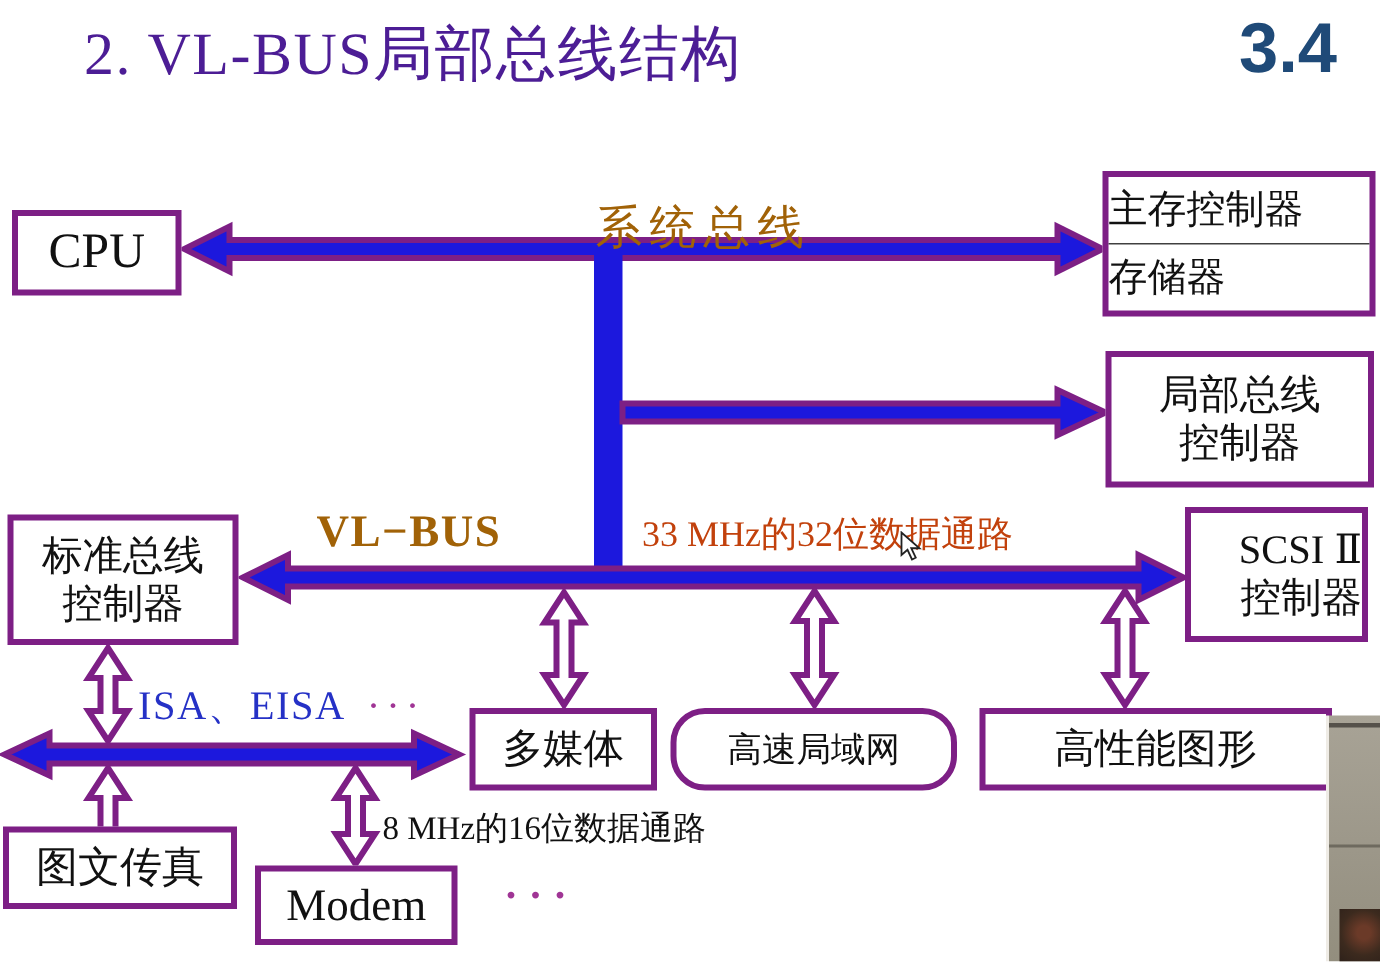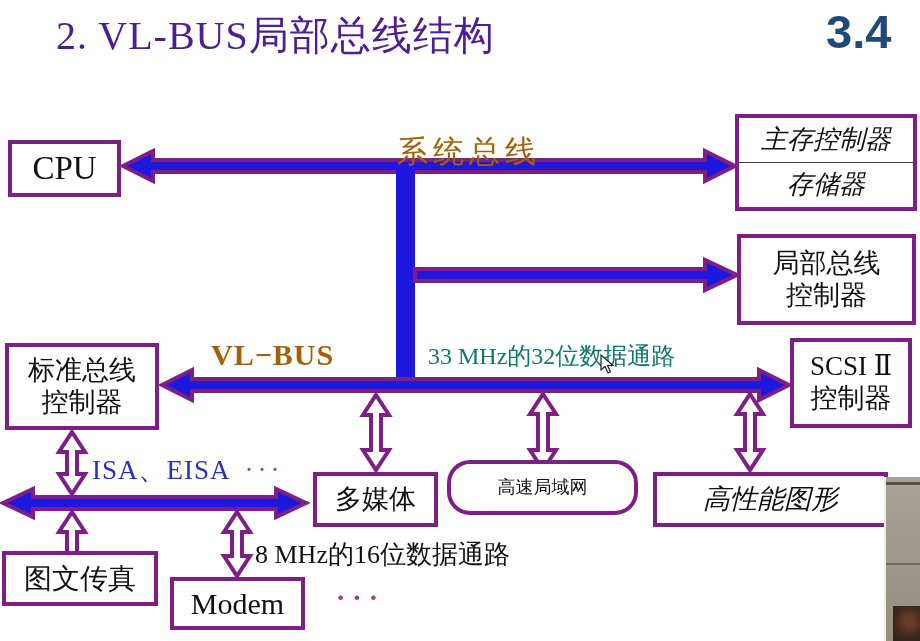--- a/index.html
+++ b/index.html
@@ -12,38 +12,38 @@
          color:#1f4a78;font-family:"Liberation Sans","DejaVu Sans",sans-serif;}
   
   .bus-svg{position:absolute;left:0;top:0;z-index:0;}
   
   .nbox{position:absolute;background:#ffffff;border:4px solid #7d1f85;box-sizing:border-box;
         display:flex;flex-direction:column;align-items:center;justify-content:center;
         color:#111;text-align:center;z-index:2;}
   .nbox .ln{line-height:1.18;white-space:nowrap;}
   .b-cpu{left:8px;top:140px;width:113px;height:57px;font-size:33px;}
   .b-mem{left:735px;top:114px;width:182px;height:97px;padding:0;font-size:26px;}
-  .b-mem .cell{width:100%;flex:1;display:flex;align-items:center;justify-content:center;font-style:italic;}
+  .b-mem .cell{width:100%;flex:1;display:flex;align-items:center;}
   .b-mem .cell+.cell{border-top:1px solid #404040;}
   .b-localctrl{left:737px;top:234px;width:179px;height:91px;font-size:27px;}
   .b-stdctrl{left:5px;top:343px;width:154px;height:87px;font-size:27px;}
-  .b-scsi{left:790px;top:338px;width:122px;height:90px;font-size:27px;}
+  .b-scsi{left:790px;top:338px;width:122px;height:90px;font-size:27px;align-items:flex-end;}
   .b-multimedia{left:313px;top:472px;width:125px;height:55px;font-size:27px;}
-  .b-lan{left:447px;top:460px;width:191px;height:55px;font-size:18px;border-radius:23px;}
-  .b-graphics{left:653px;top:472px;width:235px;height:55px;font-size:27px;font-style:italic;}
+  .b-lan{left:447px;top:472px;width:191px;height:55px;font-size:23px;border-radius:23px;}
+  .b-graphics{left:653px;top:472px;width:235px;height:55px;font-size:27px;}
   .b-fax{left:2px;top:551px;width:156px;height:55px;font-size:28px;}
   .b-modem{left:170px;top:577px;width:135px;height:53px;font-size:30px;}
   
   .lbl{position:absolute;white-space:nowrap;z-index:2;}
   .l-sysbus{left:397px;top:107px;font-size:31px;color:#a16207;letter-spacing:5px;margin-top:24px;}
   .l-vlbus{left:211px;top:338px;font-size:30px;font-weight:700;color:#a16207;letter-spacing:1px;}
-  .l-note33{left:428px;top:340px;font-size:24px;color:#0f766e;}
+  .l-note33{left:428px;top:340px;font-size:24px;color:#c2410c;}
   .l-isa{left:92px;top:452px;font-size:27px;font-weight:400;color:#2531c6;letter-spacing:1px;}
   .l-isa .dots{color:#a03595;margin-left:14px;letter-spacing:4px;}
-  .l-note8{left:255px;top:537px;font-size:26px;color:#111;}
+  .l-note8{left:255px;top:537px;font-size:22px;color:#111;}
   .l-dots{left:336px;top:582px;font-size:28px;font-weight:700;color:#a03595;letter-spacing:7px;}
   
   .cam{position:absolute;left:884px;top:477px;width:36px;height:164px;z-index:3;
        background:linear-gradient(180deg,#a8a396 0%,#9c9789 55%,#938e7e 100%);
        border-left:2px solid #efece6;box-sizing:border-box;}
   .cam .line1{position:absolute;left:0;top:5px;width:100%;height:3px;background:#55514a;}
   .cam .line2{position:absolute;left:0;top:86px;width:100%;height:2px;background:#6e6a5f;}
   .cam .head{position:absolute;right:0;bottom:0;width:27px;height:35px;
        background:radial-gradient(circle at 60% 45%,#6b3a28 0 18%,#3c2a1e 60%,#2e211a 100%);}
   .cursor{position:absolute;left:600px;top:354px;z-index:4;}

